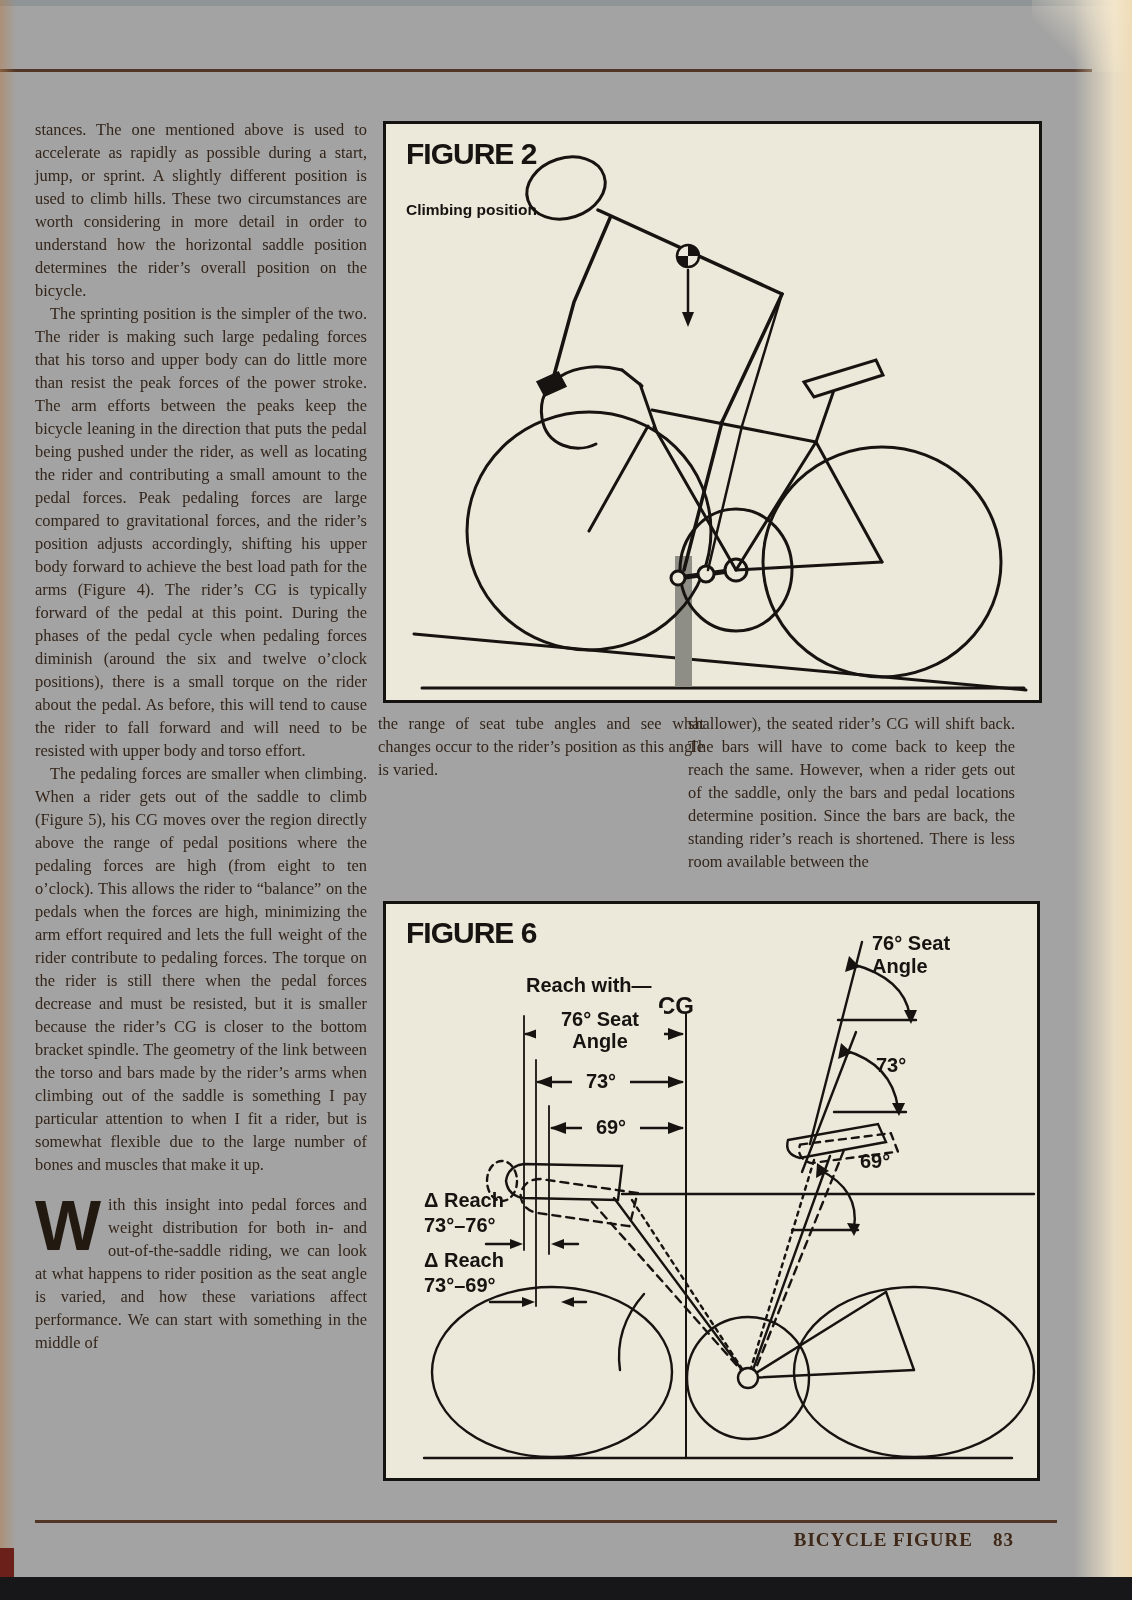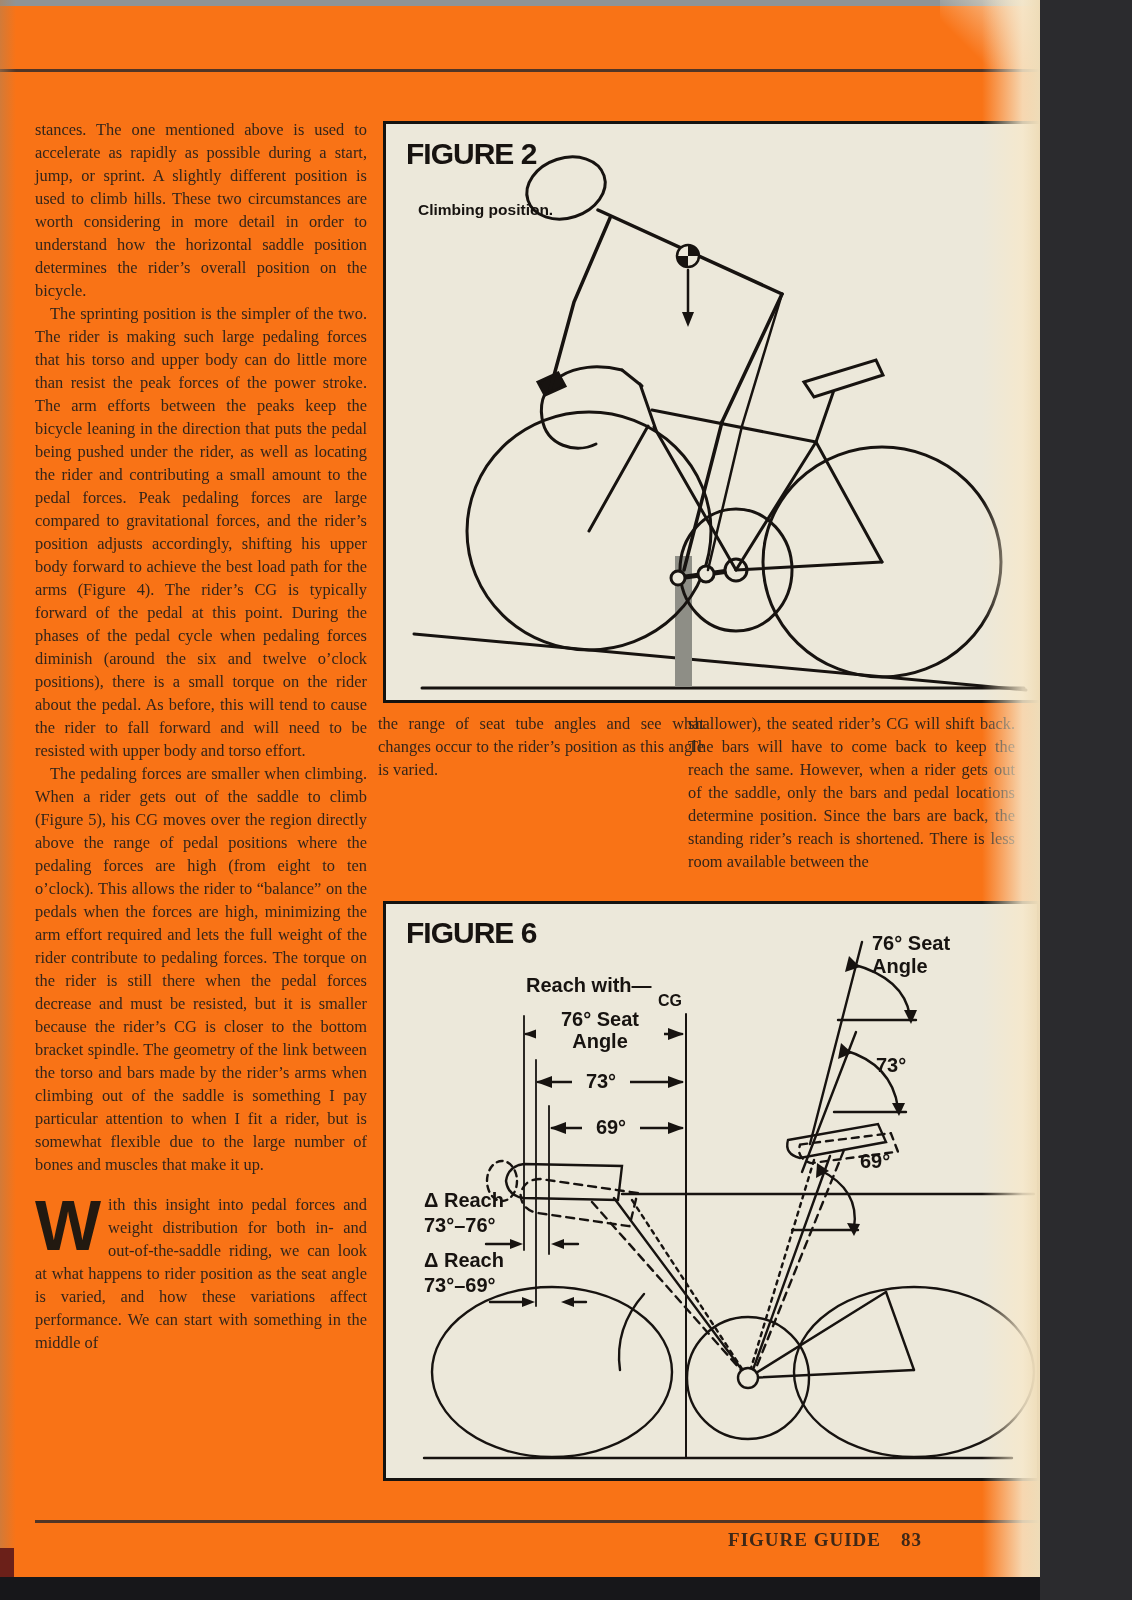--- a/index.html
+++ b/index.html
@@ -1,16 +1,16 @@
 <!DOCTYPE html>
 <html><head>
 <meta charset="utf-8">
 <style>
   html,body{margin:0;padding:0;background:#2b2b2e;}
-  .page{position:relative;width:1040px;height:1600px;background:#f97316;overflow:hidden;
+  .page{position:relative;width:1132px;height:1600px;background:#a3a3a3;overflow:hidden;
         font-family:"Liberation Serif", serif;}
   
   .edge-top{position:absolute;top:0;left:0;width:1132px;height:6px;background:#8f9496;}
   .edge-left{position:absolute;top:0;left:0;width:16px;height:1600px;
              background:linear-gradient(90deg,rgba(178,128,84,.55),rgba(178,128,84,0));}
   .edge-right{position:absolute;top:0;right:0;width:58px;height:1600px;
               background:linear-gradient(90deg,rgba(246,232,203,0),rgba(246,232,203,.85) 70%,#eedcb8);}
   .corner-tr{position:absolute;top:0;right:0;width:100px;height:72px;
              background:linear-gradient(225deg,rgba(247,238,215,.9),rgba(247,238,215,0) 70%);}
   .edge-bottom{position:absolute;top:1577px;left:0;width:1132px;height:23px;background:#17171a;}
@@ -29,21 +29,21 @@
   .dropcap{float:left;font-family:"Liberation Sans",sans-serif;font-weight:bold;
            font-size:70px;line-height:54px;padding:6px 7px 0 0;color:#221910;}
 
   
   .figure{position:absolute;background:#ece8da;border:3px solid #151310;box-sizing:border-box;}
   .fig5{left:383px;top:121px;width:659px;height:582px;}
   .fig6{left:383px;top:901px;width:657px;height:580px;}
   .fig-label{position:absolute;font-family:"Liberation Sans",sans-serif;font-weight:bold;
              font-size:30px;letter-spacing:-1px;color:#171310;}
   .fig-caption{position:absolute;font-family:"Liberation Sans",sans-serif;font-weight:bold;
-               font-size:15.5px;line-height:19px;color:#171310;margin-left:12px;}
+               font-size:15.5px;line-height:19px;color:#171310;}
   .f6t{position:absolute;font-family:"Liberation Sans",sans-serif;font-weight:bold;
        color:#171310;white-space:pre-line;}
   .bgmask{background:#ece8da;}
   .fig svg{position:absolute;left:0;top:0;}
 
   
   .footer{position:absolute;top:1529px;right:118px;font-family:"Liberation Serif",serif;
           font-weight:bold;font-size:19px;color:#3f2817;letter-spacing:1px;}
   .footer .pgnum{margin-left:20px;}
 </style>
@@ -197,37 +197,37 @@
         <path d="M258 390 Q228 424 234 466"></path>
         <ellipse cx="362" cy="474" rx="61" ry="61"></ellipse>
         <line x1="362" y1="474" x2="528" y2="466"></line>
         <line x1="362" y1="474" x2="500" y2="388"></line>
         <line x1="500" y1="388" x2="528" y2="466"></line>
         <circle cx="362" cy="474" r="10" fill="#ece8da"></circle>
       </g>
     </svg>
     <div class="fig-label" style="left:20px;top:12px;">FIGURE 6</div>
     <div class="f6t" style="left:140px;top:70px;width:170px;text-align:left;font-size:20px;">Reach with—</div>
-    <div class="f6t" style="left:272px;top:88px;font-size:16px;">CG</div>
+    <div class="f6t" style="left:272px;top:88px;font-size:24px;">CG</div>
     <div class="f6t bgmask" style="left:150px;top:104px;width:128px;text-align:center;font-size:20px;line-height:22px;">76° Seat
 Angle</div>
     <div class="f6t bgmask" style="left:186px;top:166px;width:58px;text-align:center;font-size:20px;">73°</div>
     <div class="f6t bgmask" style="left:196px;top:212px;width:58px;text-align:center;font-size:20px;">69°</div>
     <div class="f6t" style="left:486px;top:28px;width:130px;font-size:20px;line-height:23px;">76° Seat
 Angle</div>
     <div class="f6t" style="left:490px;top:150px;font-size:20px;">73°</div>
     <div class="f6t" style="left:474px;top:246px;font-size:20px;">69°</div>
     <div class="f6t" style="left:38px;top:284px;font-size:20px;line-height:25px;">Δ Reach
 73°–76°</div>
     <div class="f6t" style="left:38px;top:344px;font-size:20px;line-height:25px;">Δ Reach
 73°–69°</div>
   </div>
 
   <div class="rule-bottom"></div>
   <div class="footer">
-    <span>FIGURE GUIDE</span><span class="pgnum">83</span>
+    <span>BICYCLE FIGURE</span><span class="pgnum">83</span>
   </div>
 
   <div class="edge-left"></div>
   <div class="edge-right"></div>
   <div class="corner-maroon"></div>
   <div class="edge-bottom"></div>
 </div>
 
 </body></html>

